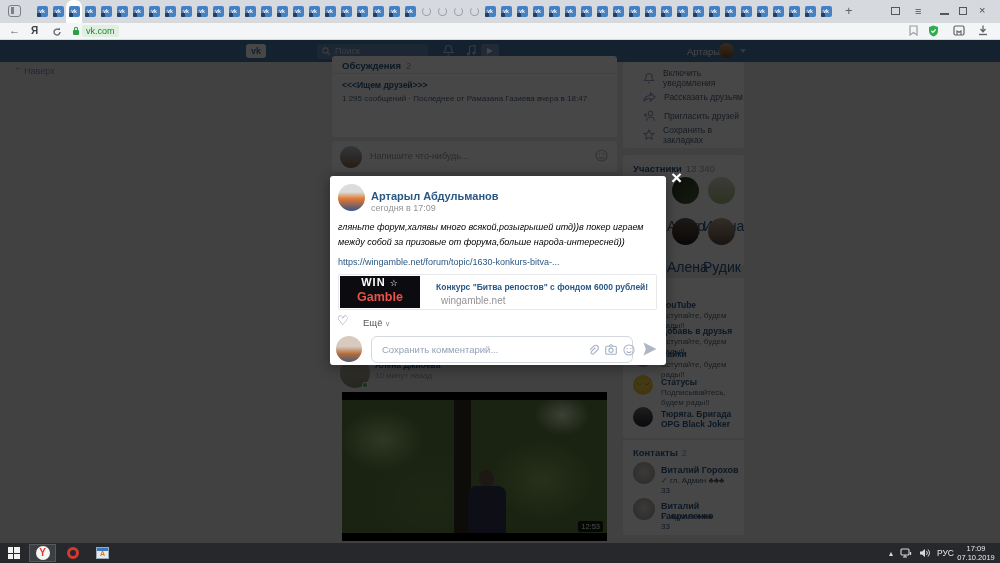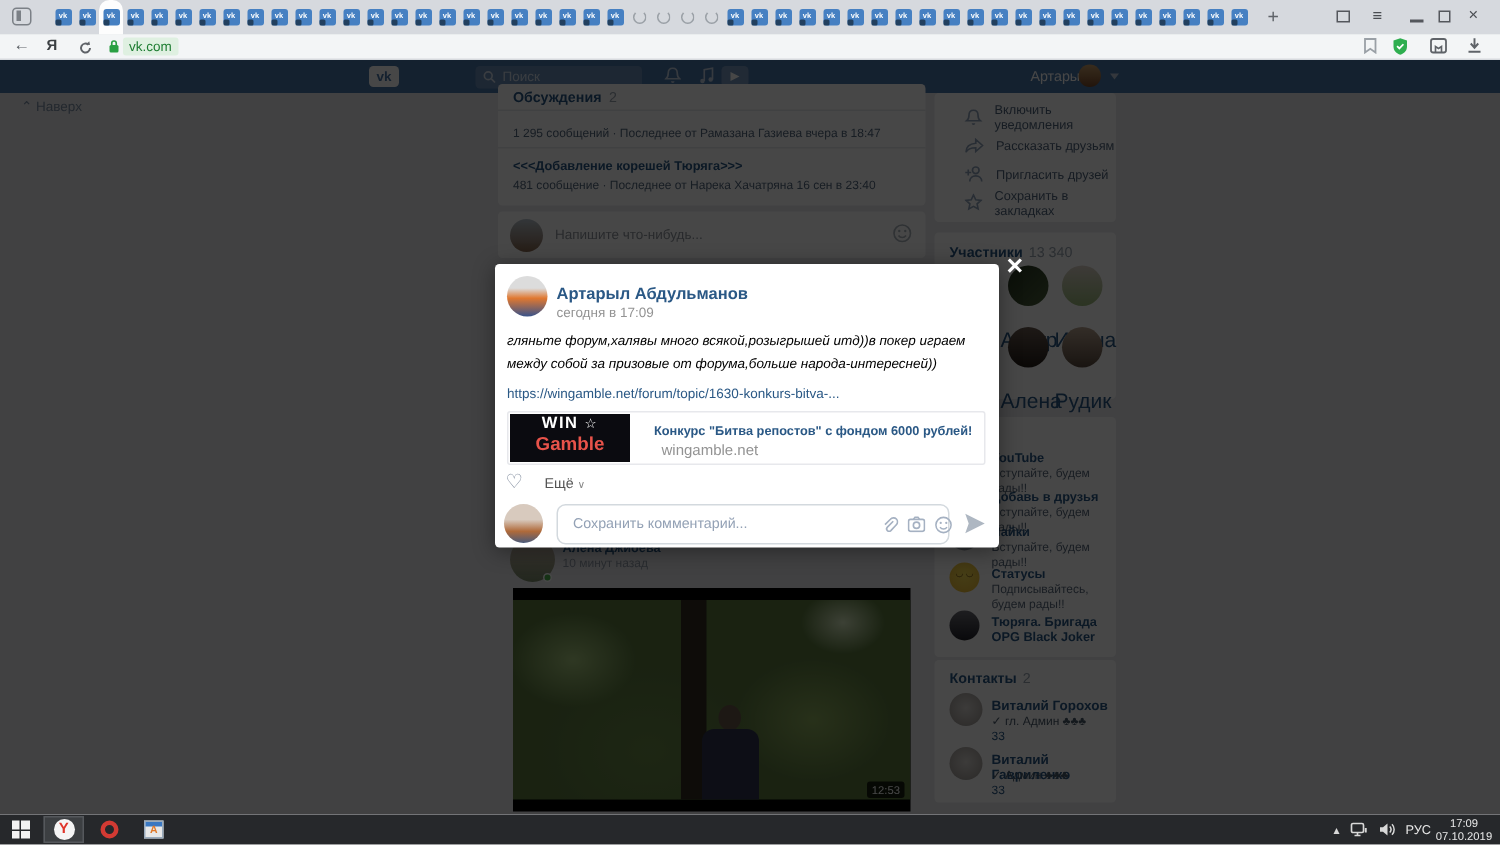--- a/index.html
+++ b/index.html
@@ -384,25 +384,22 @@
       <div id="hd-av" class="abs"></div>
       <div id="hd-chev" class="abs"></div>
     </div>
 
     <div id="upnav" class="abs">⌃ <span>Наверх</span></div>
 
     <div id="discussions" class="box">
       <div id="disc-head"><b>Обсуждения</b><span>2</span></div>
       <div id="disc-items">
           <div class="disc-item">
+            <div class="disc-title">&lt;&lt;&lt;Ищем друзей&gt;&gt;&gt;</div>
             <div class="disc-meta">1 295 сообщений  ·  Последнее от Рамазана Газиева вчера в 18:47</div>
-          </div>
-          <div class="disc-item">
-            <div class="disc-title">&lt;&lt;&lt;Добавление корешей Тюряга&gt;&gt;&gt;</div>
-            <div class="disc-meta">481 сообщение  ·  Последнее от Нарека Хачатряна 16 сен в 23:40</div>
           </div>
         </div>
     </div>
 
     <div id="composer" class="box">
       <div id="comp-av" class="abs"></div>
       <div id="comp-ph" class="abs">Напишите что-нибудь...</div>
       <svg id="comp-smile" class="abs" width="13" height="13" viewBox="0 0 13 13">
           <circle cx="6.5" cy="6.5" r="5.5" fill="none" stroke="#aab2bb" stroke-width="1.1"></circle>
           <circle cx="4.5" cy="5" r="0.8" fill="#aab2bb"></circle>

